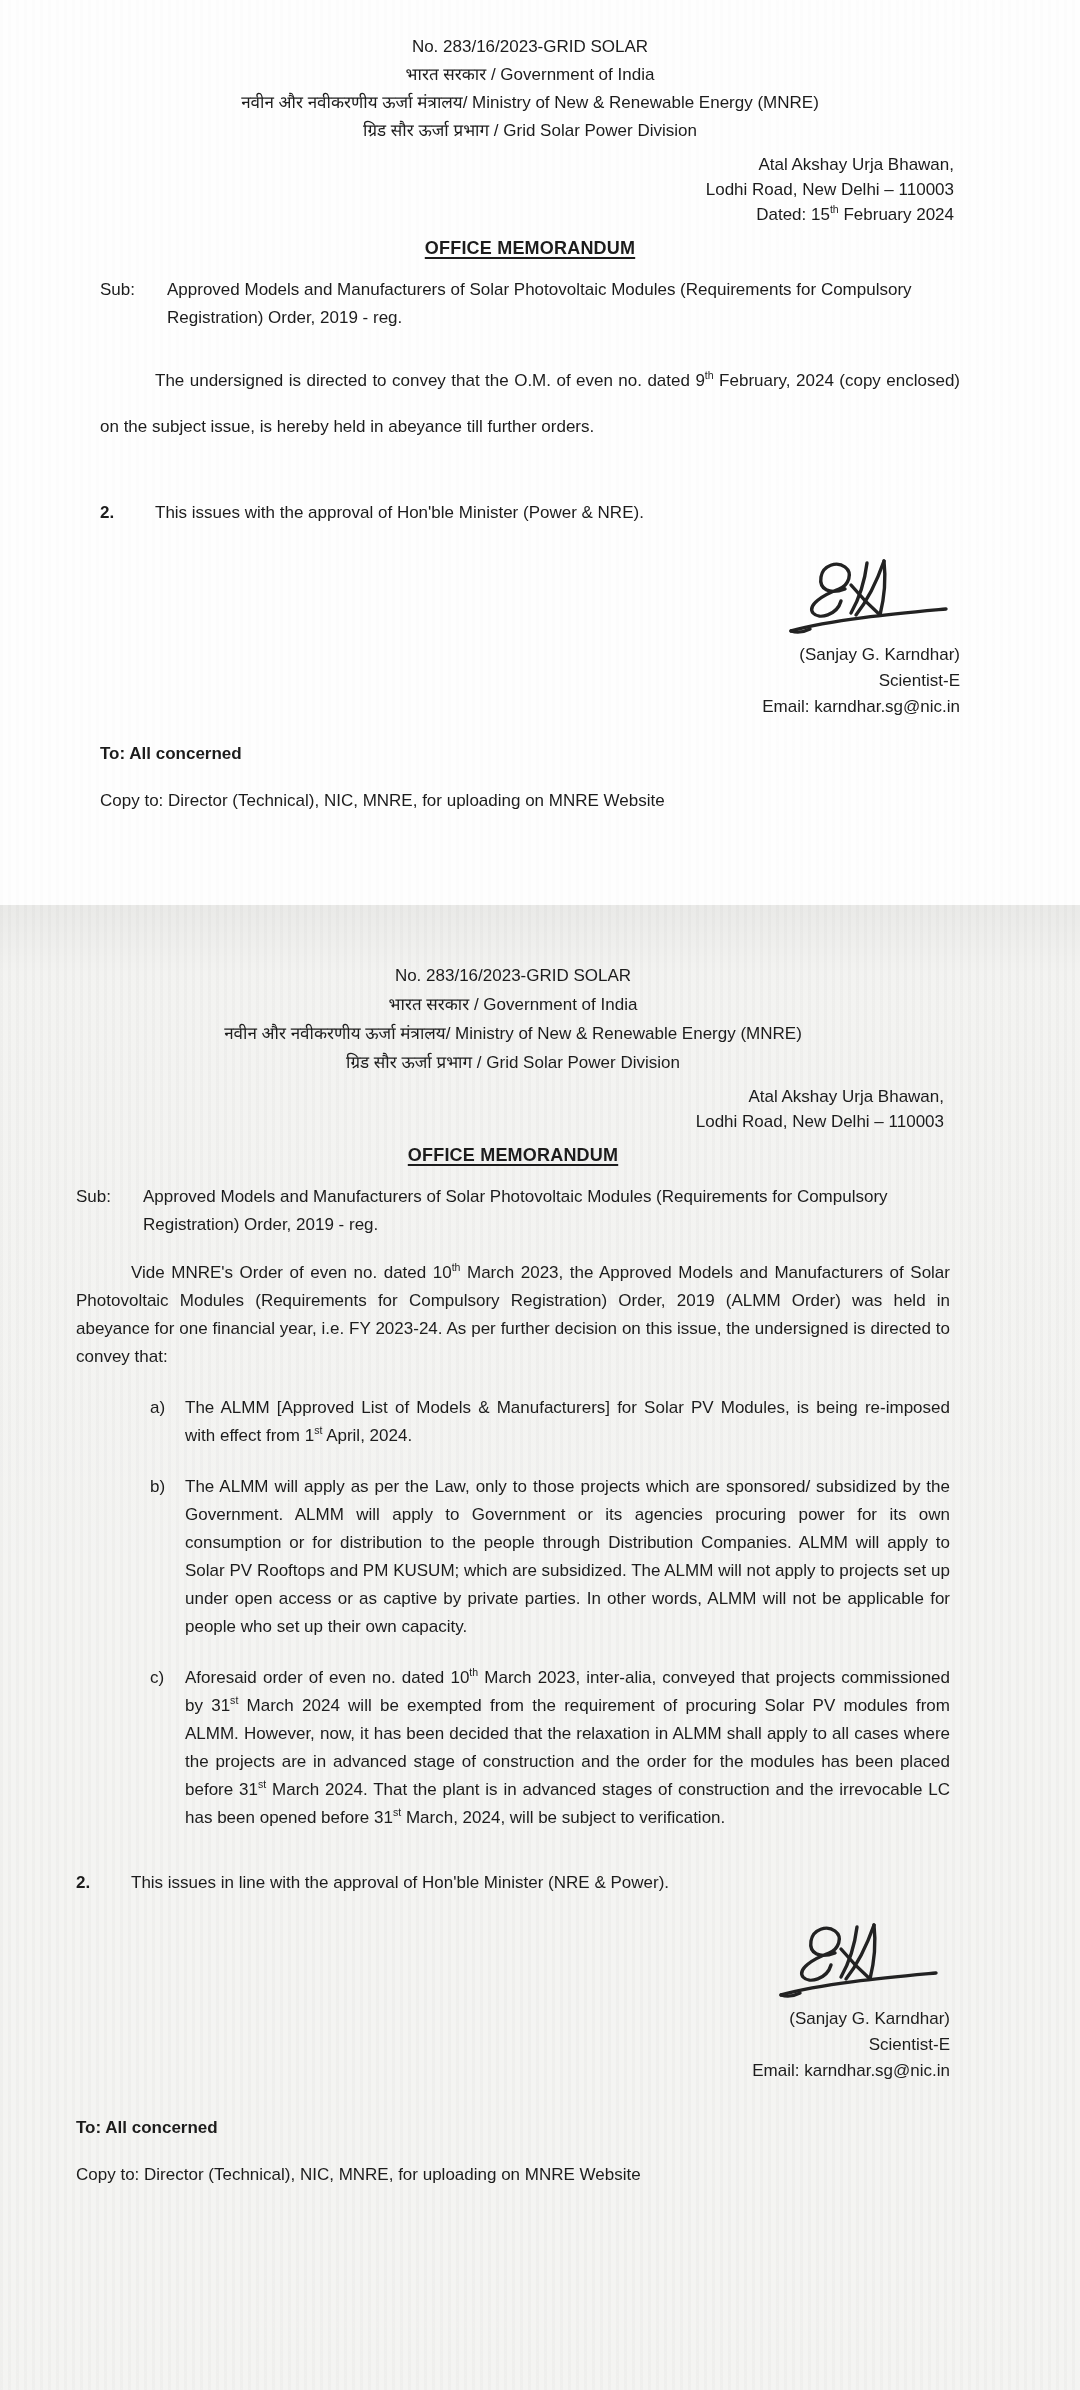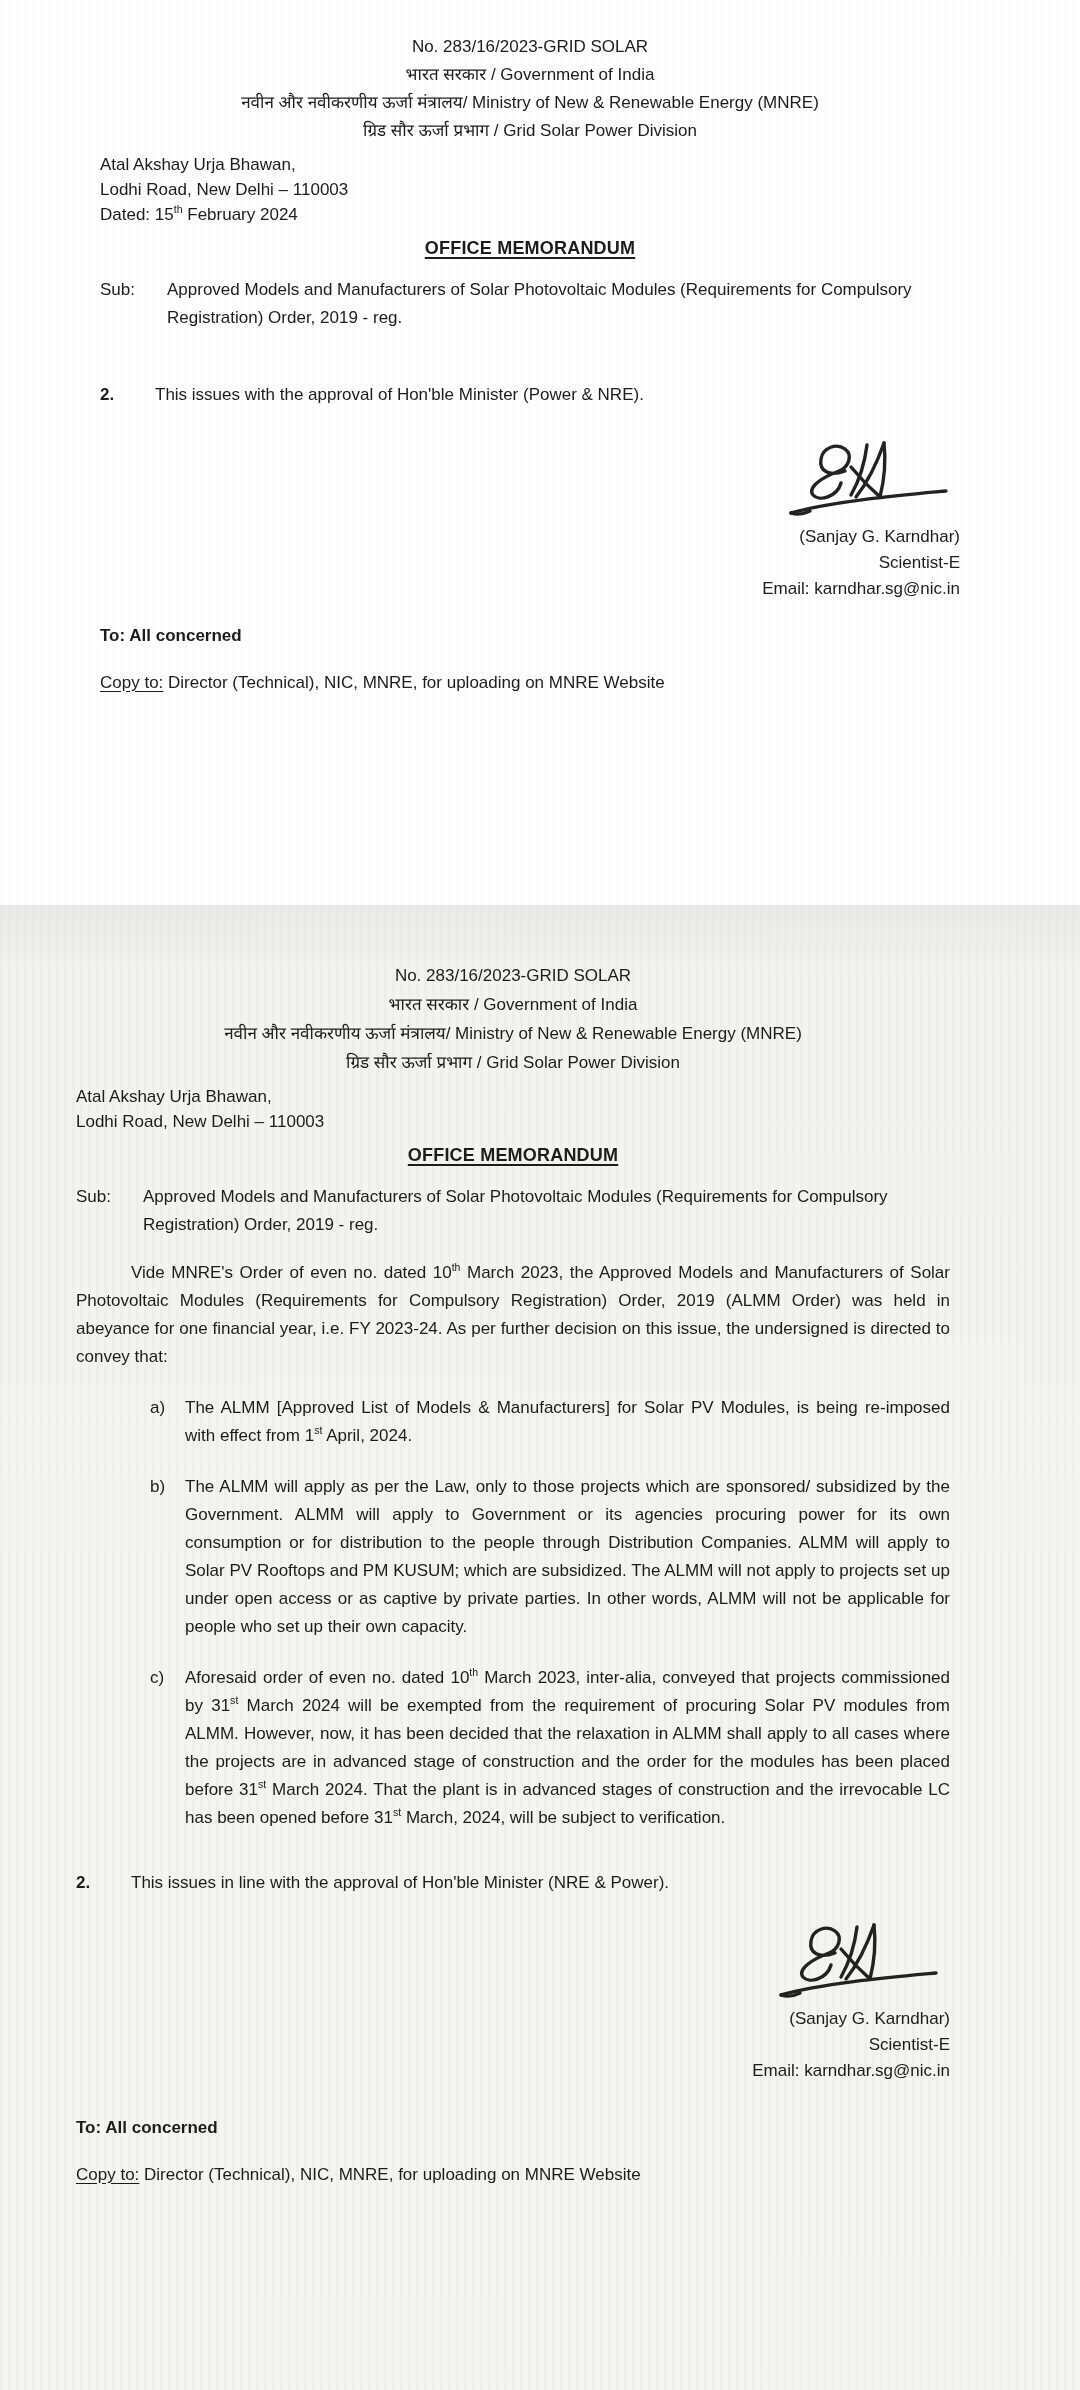--- a/index.html
+++ b/index.html
@@ -28,21 +28,21 @@
   }
   .content { position: absolute; top: 0; }
   .page1 .content { left: 100px; width: 860px; padding-top: 33px; }
   .page2 .content { left: 76px; width: 874px; padding-top: 56px; }
 
   .bold { font-weight: normal; }
   .letterhead { text-align: center; line-height: 28px; }
   .page2 .letterhead { line-height: 29px; }
   .letterhead div { white-space: nowrap; }
 
-  .address { line-height: 25px; margin-top: 7px; padding-right: 6px; }
+  .address { text-align: right; line-height: 25px; margin-top: 7px; padding-right: 6px; }
   .memo-title {
     font-size: 18px; font-weight: bold; text-align: center;
     text-decoration: underline; text-decoration-thickness: 2px; text-underline-offset: 3px;
     margin: 11px 0 0 0; letter-spacing: 0.2px;
   }
   .sub-row { display: flex; margin-top: 17px; line-height: 28px; gap: 12px; }
   .sub-label { flex: 0 0 55px; }
   .subject-text { flex: 1; }
 
   .para1 { line-height: 46px; text-indent: 55px; margin: 26px 0 0 0; text-align: justify; }
@@ -63,21 +63,21 @@
   .sign-block { text-align: right; }
   .page1 .sign-block { margin-top: 28px; }
   .page2 .sign-block { margin-top: 22px; }
   .sign-block .sig-svg { display: inline-block; margin-right: 2px; }
   .sign-lines { line-height: 26px; }
 
   .to-line { font-weight: bold; }
   .page1 .to-line { margin-top: 24px; }
   .page2 .to-line { margin-top: 34px; }
   .copy-row { margin-top: 27px; }
-  .copy-label { text-decoration: underline; text-underline-offset: 3px; }
+  .copy-label { text-underline-offset: 3px; }
 
   sup { font-size: 62%; vertical-align: super; line-height: 0; }
 </style>
 </head>
 <body>
 
 <div>
 
   <section class="page page1">
     <div class="content">
@@ -94,20 +94,21 @@
         <div class="bold">Dated: 15<sup>th</sup> February 2024</div>
       </div>
 
       <h1 class="memo-title">OFFICE MEMORANDUM</h1>
 
       <div class="sub-row">
         <span class="sub-label bold">Sub:</span>
         <span class="subject-text bold">Approved Models and Manufacturers of Solar Photovoltaic Modules (Requirements for Compulsory Registration) Order, 2019 - reg.</span>
       </div>
 
+      <p class="para1">The undersigned is directed to convey that the O.M. of even no. dated 9<sup>th</sup> February, 2024 (copy enclosed) on the subject issue, is hereby held in abeyance till further orders.</p>
 
       <div class="point-row">
         <span class="point-label">2.</span>
         <span>This issues with the approval of Hon'ble Minister (Power &amp; NRE).</span>
       </div>
 
       <div class="sign-block">
         <svg class="sig-svg" width="175" height="82" viewBox="0 0 175 82" fill="none">
           <g stroke="#222" stroke-width="3.4" stroke-linecap="round" fill="none">
             <path d="M62,34 C46,40 36,34 38,22 C40,10 54,6 62,12 C70,18 66,30 56,34 C40,40 24,50 30,58 C36,65 54,60 58,46"></path>

